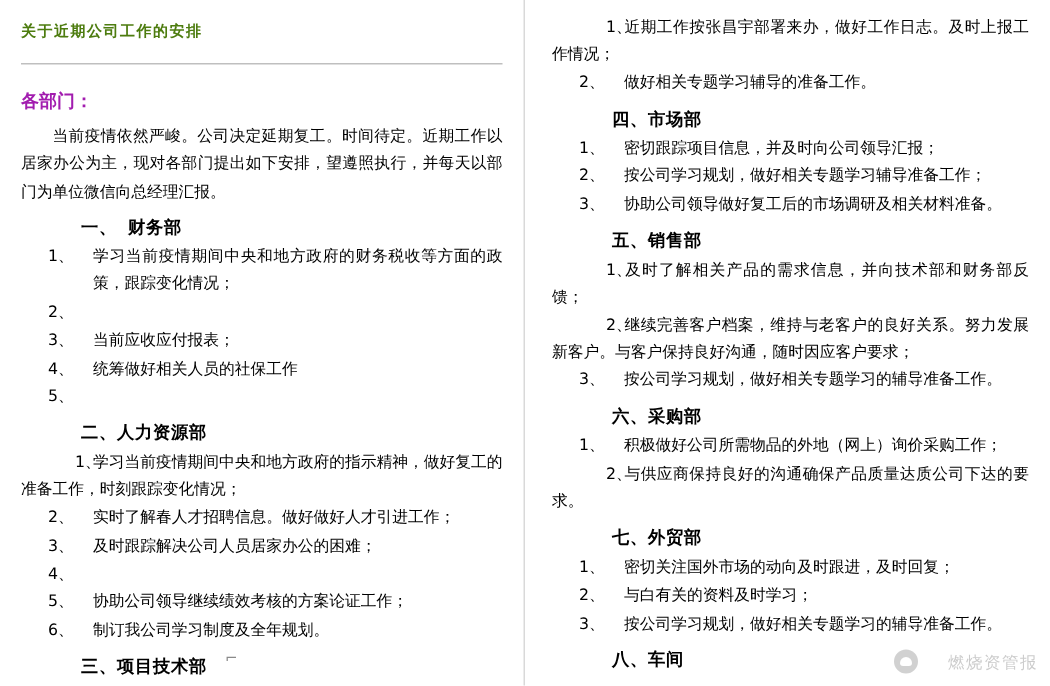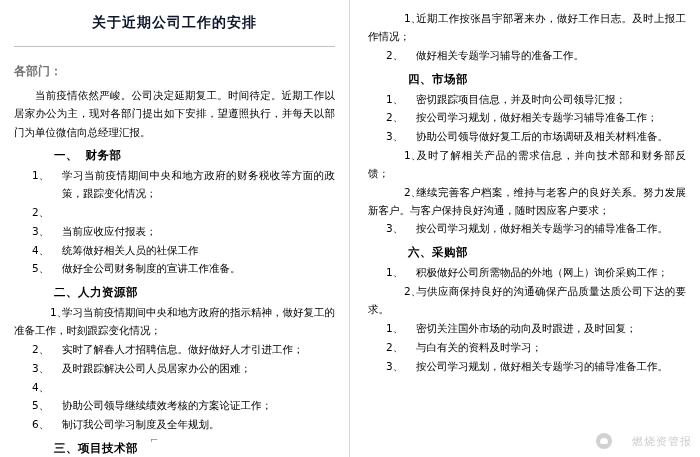--- a/index.html
+++ b/index.html
@@ -29,36 +29,36 @@
   .col-left {
     width: 350px;
     padding: 10px 14px 0 14px;
     border-right: 1px solid #d9d9d9;
   }
   .col-right {
     width: 350px;
     padding: 10px 14px 0 18px;
   }
   .doc-title {
-    text-align: center;
-    font-size: 14px;
+    text-align: left;
+    font-size: 10px;
     font-weight: bold;
     letter-spacing: 1px;
-    color: #0f172a;
+    color: #4d7c0f;
     margin: 4px 0 14px 0;
   }
   .title-rule {
     border: none;
     border-bottom: 1px solid #bfbfbf;
     margin: 0 0 10px 0;
   }
   .salutation {
     font-size: 12px;
     font-weight: bold;
-    color: #737373;
+    color: #a21caf;
     margin: 16px 0 6px 0;
   }
   .para {
     font-size: 10.5px;
     line-height: 1.75;
     color: #000;
     text-align: justify;
     margin: 0 0 6px 0;
     text-indent: 21px;
   }
@@ -165,21 +165,20 @@
     <div class="item">
       <span class="item-num">3、</span>
       <span class="item-text">当前应收应付报表；</span>
     </div>
     <div class="item">
       <span class="item-num">4、</span>
       <span class="item-text">统筹做好相关人员的社保工作</span>
     </div>
     <div class="item">
       <span class="item-num">5、</span>
-      <span class="item-text">做好全公司财务制度的宣讲工作准备。</span>
     </div>
 
     <div class="section-head">二、人力资源部</div>
     <div class="item-wrap">
       <span class="num">1、</span><span>学习当前疫情期间中央和地方政府的指示精神，做好复工的准备工作，时刻跟踪变化情况；</span>
     </div>
     <div class="item">
       <span class="item-num">2、</span>
       <span class="item-text">实时了解春人才招聘信息。做好做好人才引进工作；</span>
     </div>
@@ -221,53 +220,56 @@
     </div>
     <div class="item">
       <span class="item-num">2、</span>
       <span class="item-text">按公司学习规划，做好相关专题学习辅导准备工作；</span>
     </div>
     <div class="item">
       <span class="item-num">3、</span>
       <span class="item-text">协助公司领导做好复工后的市场调研及相关材料准备。</span>
     </div>
 
+    <div class="section-head">五、销售部</div>
     <div class="item-wrap">
       <span class="num">1、</span><span>及时了解相关产品的需求信息，并向技术部和财务部反馈；</span>
     </div>
     <div class="item-wrap">
       <span class="num">2、</span><span>继续完善客户档案，维持与老客户的良好关系。努力发展新客户。与客户保持良好沟通，随时因应客户要求；</span>
     </div>
     <div class="item">
       <span class="item-num">3、</span>
       <span class="item-text">按公司学习规划，做好相关专题学习的辅导准备工作。</span>
     </div>
 
     <div class="section-head">六、采购部</div>
     <div class="item">
       <span class="item-num">1、</span>
       <span class="item-text">积极做好公司所需物品的外地（网上）询价采购工作；</span>
     </div>
     <div class="item-wrap">
       <span class="num">2、</span><span>与供应商保持良好的沟通确保产品质量达质公司下达的要求。</span>
     </div>
 
+    <div class="section-head">七、外贸部</div>
     <div class="item">
       <span class="item-num">1、</span>
       <span class="item-text">密切关注国外市场的动向及时跟进，及时回复；</span>
     </div>
     <div class="item">
       <span class="item-num">2、</span>
       <span class="item-text">与白有关的资料及时学习；</span>
     </div>
     <div class="item">
       <span class="item-num">3、</span>
       <span class="item-text">按公司学习规划，做好相关专题学习的辅导准备工作。</span>
     </div>
 
+    <div class="section-head">八、车间</div>
 
     <div class="watermark">
       <span class="wm-logo"></span>
       <span class="wm-text">燃烧资管报</span>
     </div>
   </div>
 
 </div>
 
 </body></html>

